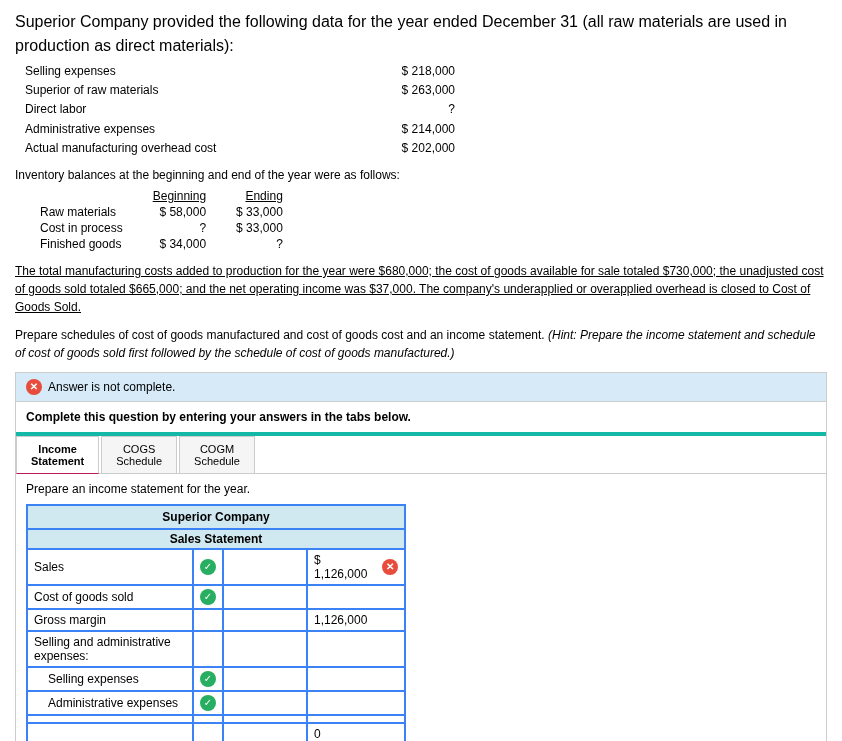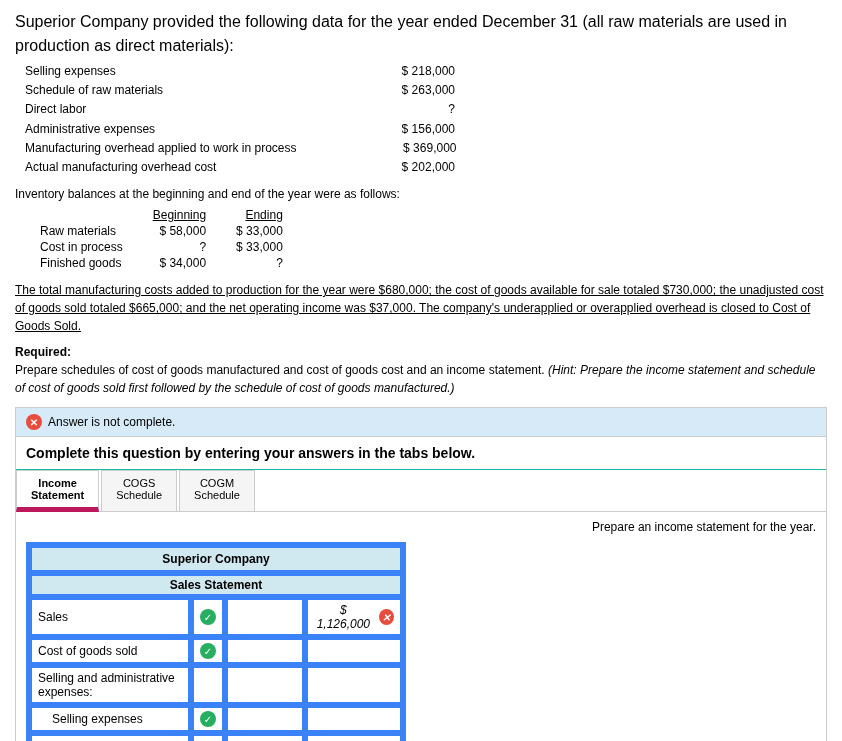--- a/index.html
+++ b/index.html
@@ -76,86 +76,85 @@
       display: inline-flex;
       align-items: center;
       justify-content: center;
       color: #fff;
       font-size: 10px;
       font-weight: bold;
       flex-shrink: 0;
     }
     .complete-instruction {
       padding: 8px 10px;
-      font-size: 14px;
-      font-weight: bold;
-      border-bottom: 1px solid #14b8a6;
+      font-size: 12px;
+      font-weight: bold;
+      border-bottom: 4px solid #14b8a6;
     }
 
     .tabs-row {
       display: flex;
       border-bottom: 1px solid #ccc;
       background: #fff;
     }
     .tab {
       padding: 6px 14px;
       font-size: 11px;
       border: 1px solid #ccc;
       border-bottom: none;
       cursor: pointer;
       background: #f5f5f5;
       margin-right: 2px;
       text-align: center;
     }
     .tab.active {
       background: #fff;
-      border-bottom: 5px solid #be185d;
+      border-bottom: 1px solid #be185d;
       margin-bottom: -1px;
       font-weight: bold;
     }
 
     .tab-content {
       padding: 8px 10px;
       font-size: 12px;
     }
-    .tab-instruction { margin-bottom: 8px; font-size: 12px; text-align: right; }
+    .tab-instruction { margin-bottom: 8px; font-size: 12px; }
 
     .income-statement-table {
       font-size: 12px;
       width: 380px;
       border-collapse: collapse;
     }
     .income-statement-table .company-header {
       text-align: center;
       font-weight: bold;
       background: #d0e8f0;
       padding: 4px;
     }
     .income-statement-table .statement-header {
       text-align: center;
       font-weight: bold;
       background: #d0e8f0;
       padding: 2px;
     }
     .income-statement-table td {
-      border: 6px solid #3b82f6;
+      border: 2px solid #3b82f6;
       padding: 3px 6px;
       font-size: 12px;
     }
     .income-statement-table .check-cell {
       width: 24px;
       text-align: center;
     }
     .income-statement-table .label-cell {
       width: 180px;
     }
     .income-statement-table .value-cell {
       width: 100px;
-      text-align: center;
-      font-style: italic;
+      text-align: left;
     }
     .income-statement-table .indent { padding-left: 20px; }
 
     .check-circle {
       width: 16px;
       height: 16px;
       background: #27ae60;
       border-radius: 50%;
       display: inline-flex;
       align-items: center;
@@ -188,34 +187,30 @@
 <body>
 
 <div class="intro-text">Superior Company provided the following data for the year ended December 31 (all raw materials are used in production as direct materials):</div>
 
 <div class="data-table">
   <div class="row">
     <span class="label">Selling expenses</span>
     <span class="value">$ 218,000</span>
   </div>
   <div class="row">
-    <span class="label">Schedule of raw materials</span>
+    <span class="label">Superior of raw materials</span>
     <span class="value">$ 263,000</span>
   </div>
   <div class="row">
     <span class="label">Direct labor</span>
     <span class="value">?</span>
   </div>
   <div class="row">
     <span class="label">Administrative expenses</span>
-    <span class="value">$ 156,000</span>
-  </div>
-  <div class="row">
-    <span class="label">Manufacturing overhead applied to work in process</span>
-    <span class="value">$ 369,000</span>
+    <span class="value">$ 214,000</span>
   </div>
   <div class="row">
     <span class="label">Actual manufacturing overhead cost</span>
     <span class="value">$ 202,000</span>
   </div>
 </div>
 
 <div class="inventory-section">
   <div class="inventory-title">Inventory balances at the beginning and end of the year were as follows:</div>
   <table class="inv-table">
@@ -242,21 +237,20 @@
         <td>$ 34,000</td>
         <td>?</td>
       </tr>
     </tbody>
   </table>
 </div>
 
 <div class="paragraph">The total manufacturing costs added to production for the year were $680,000; the cost of goods available for sale totaled $730,000; the unadjusted cost of goods sold totaled $665,000; and the net operating income was $37,000. The company's underapplied or overapplied overhead is closed to Cost of Goods Sold.</div>
 
 <div class="required-section">
-  <div class="required-label">Required:</div>
   <div class="required-text">
     <span>Prepare schedules of cost of goods manufactured and cost of goods cost and an income statement.</span>
     <em>(Hint: Prepare the income statement and schedule of cost of goods sold first followed by the schedule of cost of goods manufactured.)</em>
   </div>
 </div>
 
 <div class="answer-box">
   <div class="answer-status">
     <span class="status-icon-x">✕</span>
     <span>Answer is not complete.</span>
@@ -303,20 +297,26 @@
 
       <tr>
         <td class="label-cell">Cost of goods sold</td>
         <td class="check-cell">
           <span class="check-circle">✓</span>
         </td>
         <td class="value-cell"></td>
         <td class="value-cell"></td>
       </tr>
 
+      <tr>
+        <td class="label-cell">Gross margin</td>
+        <td class="check-cell"></td>
+        <td class="value-cell"></td>
+        <td class="value-cell">1,126,000</td>
+      </tr>
 
       <tr>
         <td class="label-cell">Selling and administrative expenses:</td>
         <td class="check-cell"></td>
         <td class="value-cell"></td>
         <td class="value-cell"></td>
       </tr>
 
       <tr>
         <td class="label-cell indent">Selling expenses</td>

